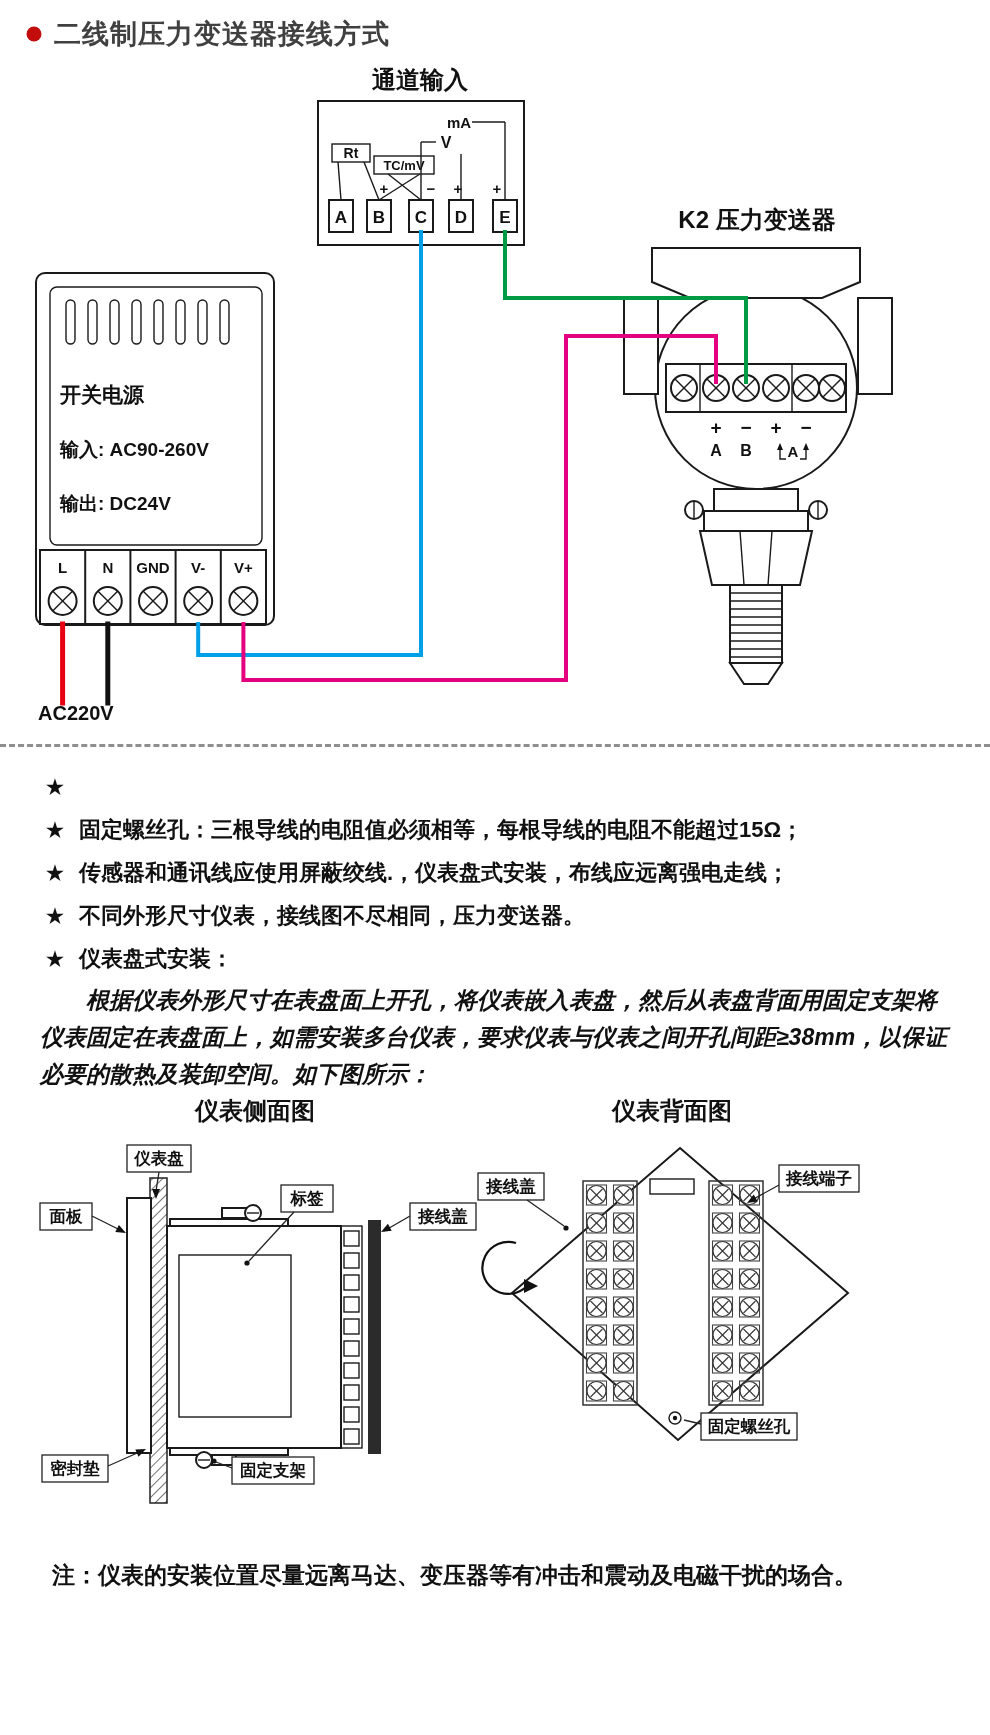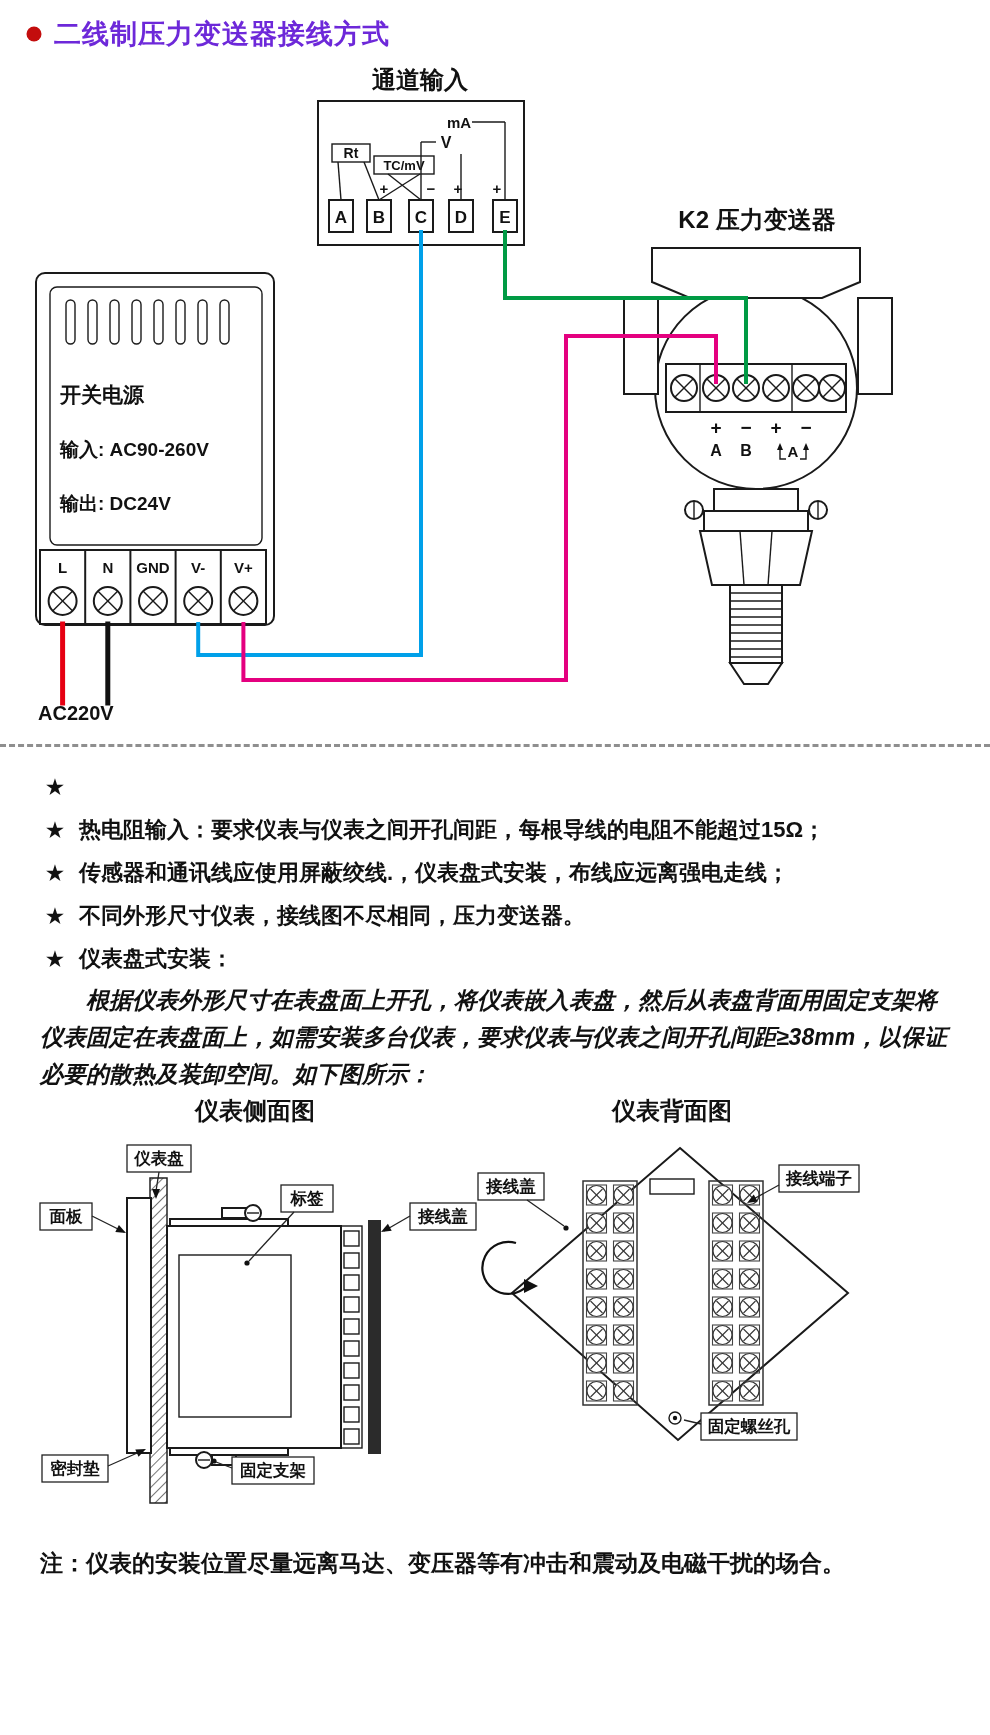--- a/index.html
+++ b/index.html
@@ -1,28 +1,28 @@
 <!DOCTYPE html>
 <html><head>
 <meta charset="utf-8">
 <style>
   html,body{margin:0;padding:0;background:#fff;}
   .page{position:relative;width:990px;height:1735px;background:#fff;overflow:hidden;
         font-family:"Liberation Sans",sans-serif;color:#111;}
   .title-row{position:absolute;top:16px;left:26px;display:flex;align-items:center;gap:12px;}
-  .title-row h1{margin:0;font-size:27px;font-weight:700;letter-spacing:1px;color:#6d28d9;}
+  .title-row h1{margin:0;font-size:27px;font-weight:700;letter-spacing:1px;color:#404040;}
   .wiring-svg{position:absolute;top:58px;left:0;}
   .sep{position:absolute;top:744px;left:0;width:990px;border-top:3px dashed #8f8f8f;height:0;}
   .notes{position:absolute;top:772px;left:46px;width:910px;}
   .note-row{display:flex;gap:15px;font-size:22px;font-weight:700;line-height:30px;margin-bottom:13px;}
   .note-row .star{flex:0 0 auto;font-size:20px;}
   .para{position:absolute;top:982px;left:40px;width:912px;margin:0;font-size:23px;font-weight:700;
         line-height:37px;text-indent:2em;font-style:italic;}
   .views-svg{position:absolute;top:1093px;left:0;}
-  .footnote{position:absolute;top:1548px;left:40px;margin:0;font-size:23px;font-weight:700;}
+  .footnote{position:absolute;top:1548px;left:40px;margin:12px;font-size:23px;font-weight:700;}
   svg text{fill:#111;font-family:"Liberation Sans",sans-serif;font-weight:700;}
   svg .serif{font-family:"DejaVu Serif",serif;}
   .ln{stroke:#1a1a1a;stroke-width:2;fill:none;stroke-linecap:square;}
   .thin{stroke:#1a1a1a;stroke-width:1.4;fill:none;}
   .wht{fill:#fff;stroke:#1a1a1a;stroke-width:2;}
   .lbl-box{fill:#fff;stroke:#222;stroke-width:1.3;}
   .leader{stroke:#222;stroke-width:1.3;fill:none;}
   .ah{fill:#111;stroke:none;}
 </style>
 </head>
@@ -208,21 +208,21 @@
   </svg>
 
   <div class="sep"></div>
 
   <div class="notes">
     <div class="note-row">
       <span class="star">★</span>
     </div>
     <div class="note-row">
       <span class="star">★</span>
-      <span>热电阻输入：要求仪表与仪表之间开孔间距，每根导线的电阻不能超过15Ω；</span>
+      <span>固定螺丝孔：三根导线的电阻值必须相等，每根导线的电阻不能超过15Ω；</span>
     </div>
     <div class="note-row">
       <span class="star">★</span>
       <span>传感器和通讯线应使用屏蔽绞线.，仪表盘式安装，布线应远离强电走线；</span>
     </div>
     <div class="note-row">
       <span class="star">★</span>
       <span>不同外形尺寸仪表，接线图不尽相同，压力变送器。</span>
     </div>
     <div class="note-row">

